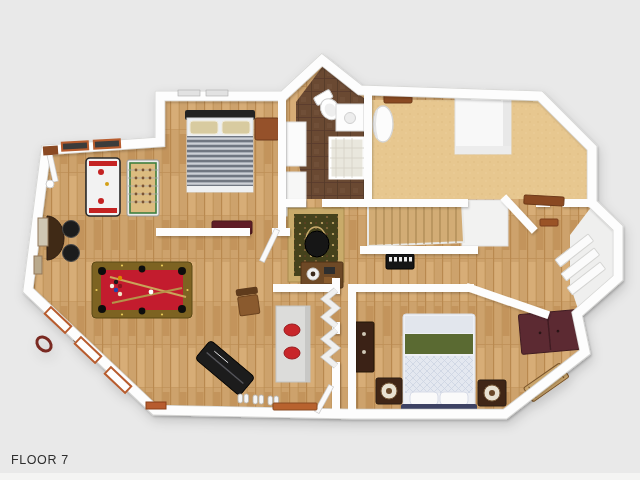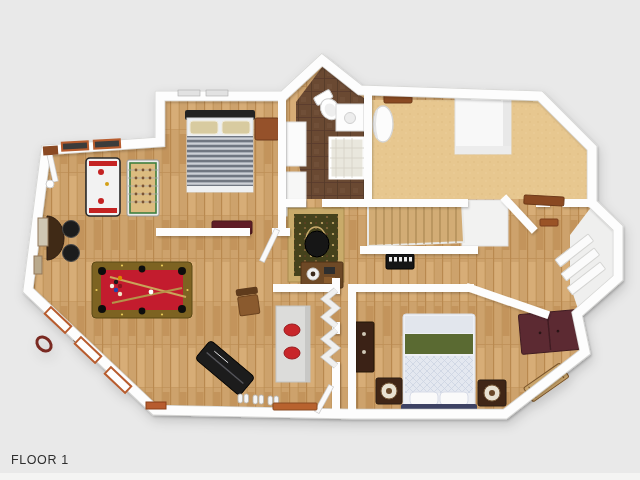--- a/index.html
+++ b/index.html
@@ -335,15 +335,15 @@
       <rect x="273" y="403" width="44" height="7" rx="1" fill="#b8622f" stroke="#8a4a22"></rect>
       <rect x="540" y="219" width="18" height="7" rx="1" fill="#9a5226" stroke="#7a3e1c"></rect>
       <rect x="524" y="196" width="40" height="9" rx="1.5" fill="#8a4a22" stroke="#6e3a1a" transform="rotate(3 544 200)"></rect>
       <g fill="#e2e2e2" stroke="#aaaaaa" stroke-width="0.6">
         <rect x="178" y="90" width="22" height="6"></rect>
         <rect x="206" y="90" width="22" height="6"></rect>
       </g>
     </g>
   </svg>
 
-  <div class="floor-label">FLOOR 1</div>
+  <div class="floor-label">FLOOR 7</div>
   <div class="bottom-strip"></div>
 </div>
 
 </body></html>

